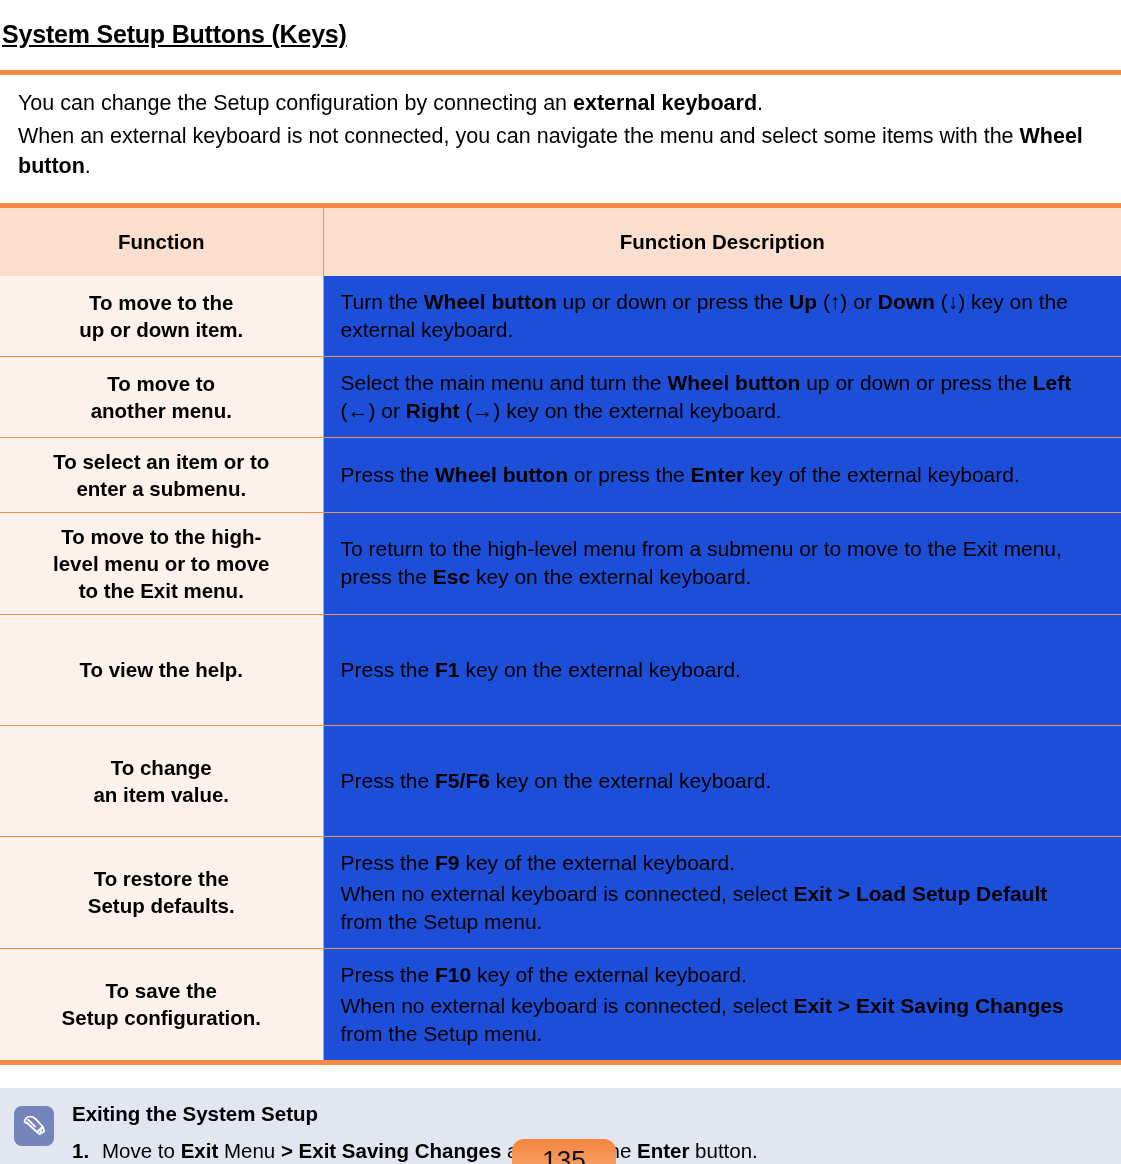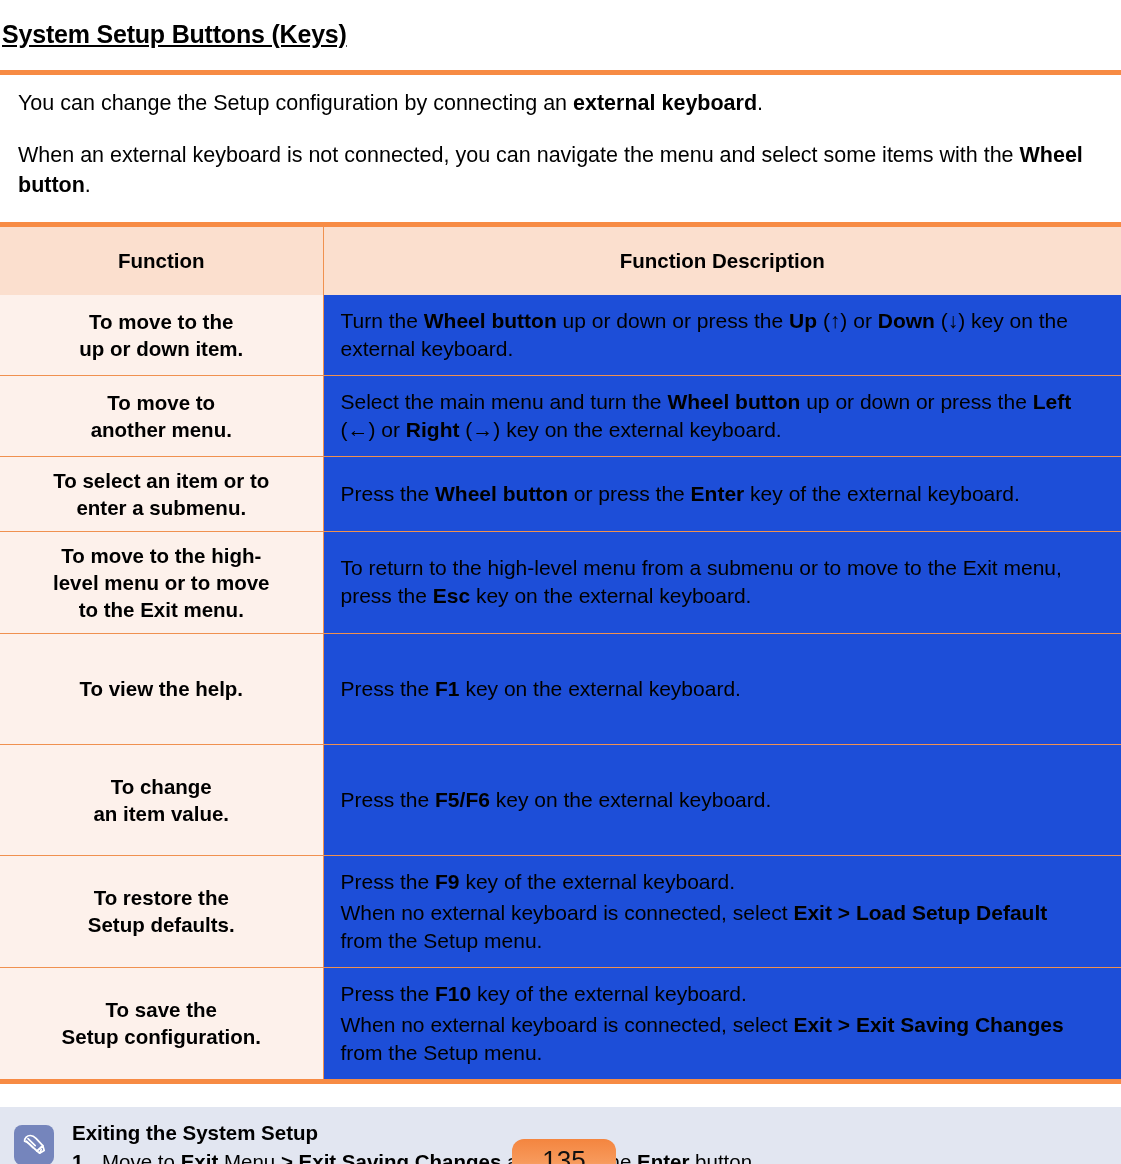--- a/index.html
+++ b/index.html
@@ -43,21 +43,21 @@
   .intro {
     margin-top: 13px;
     padding-left: 18px;
   }
   .intro p {
     margin: 0 0 2px 0;
     font-size: 21.5px;
     line-height: 30px;
   }
   .intro p.second {
-    margin-top: 22px;
+    margin-top: 3px;
   }
   b { font-weight: bold; }
 
   
   .table-wrap {
     margin-top: 22px;
     border-top: 5px solid #F78B44;
     border-bottom: 5px solid #F78B44;
   }
   table.fn-table {
@@ -139,21 +139,21 @@
     justify-content: center;
   }
   .note-body {
     flex: 1 1 auto;
     padding-top: 1px;
   }
   .note-title {
     font-size: 20.5px;
     font-weight: bold;
     line-height: 26px;
-    margin-bottom: 2px;
+    margin-bottom: 10px;
   }
   .note-list {
     margin: 0;
     padding: 0;
     list-style: none;
   }
   .note-list li {
     font-size: 20.5px;
     line-height: 28px;
     padding-left: 30px;

